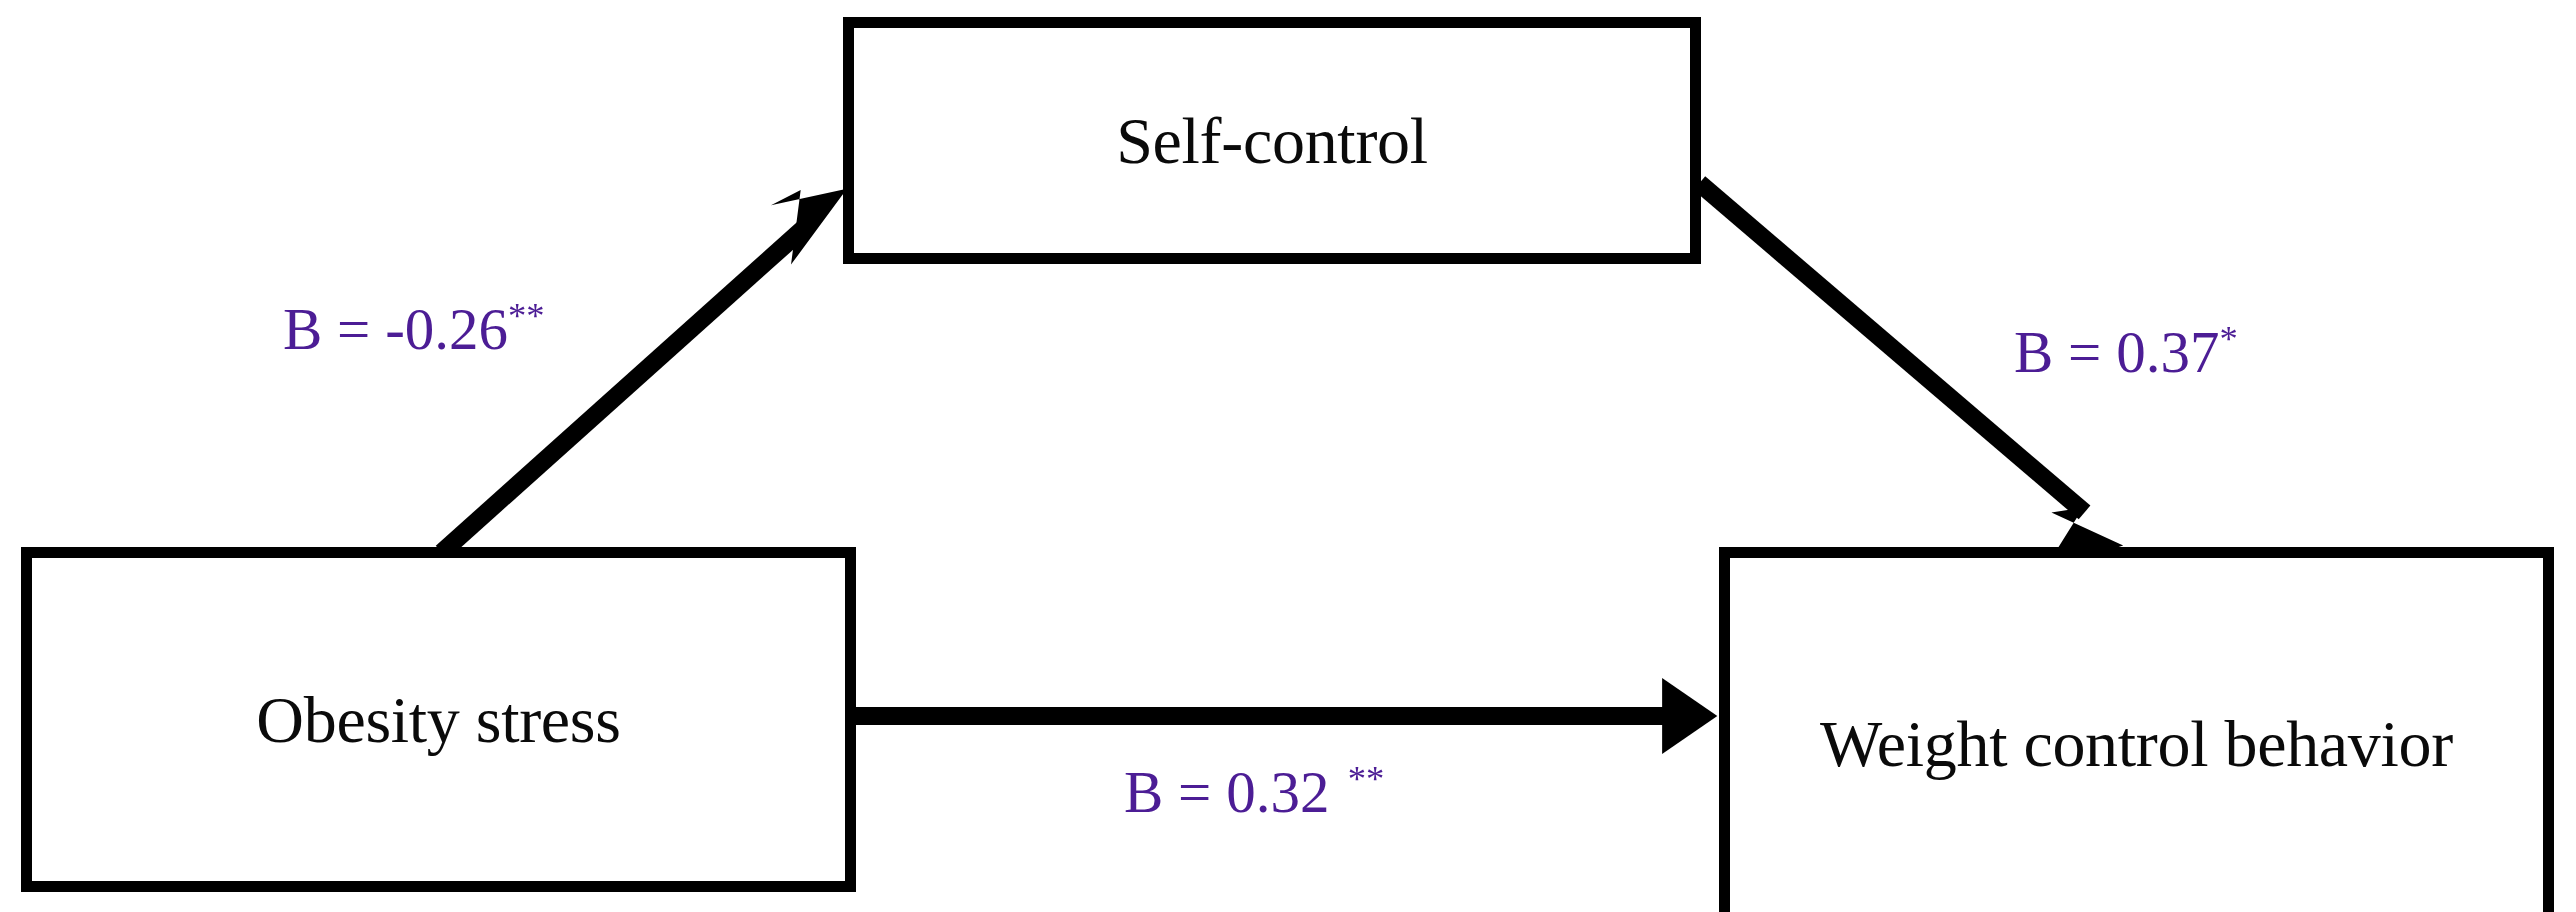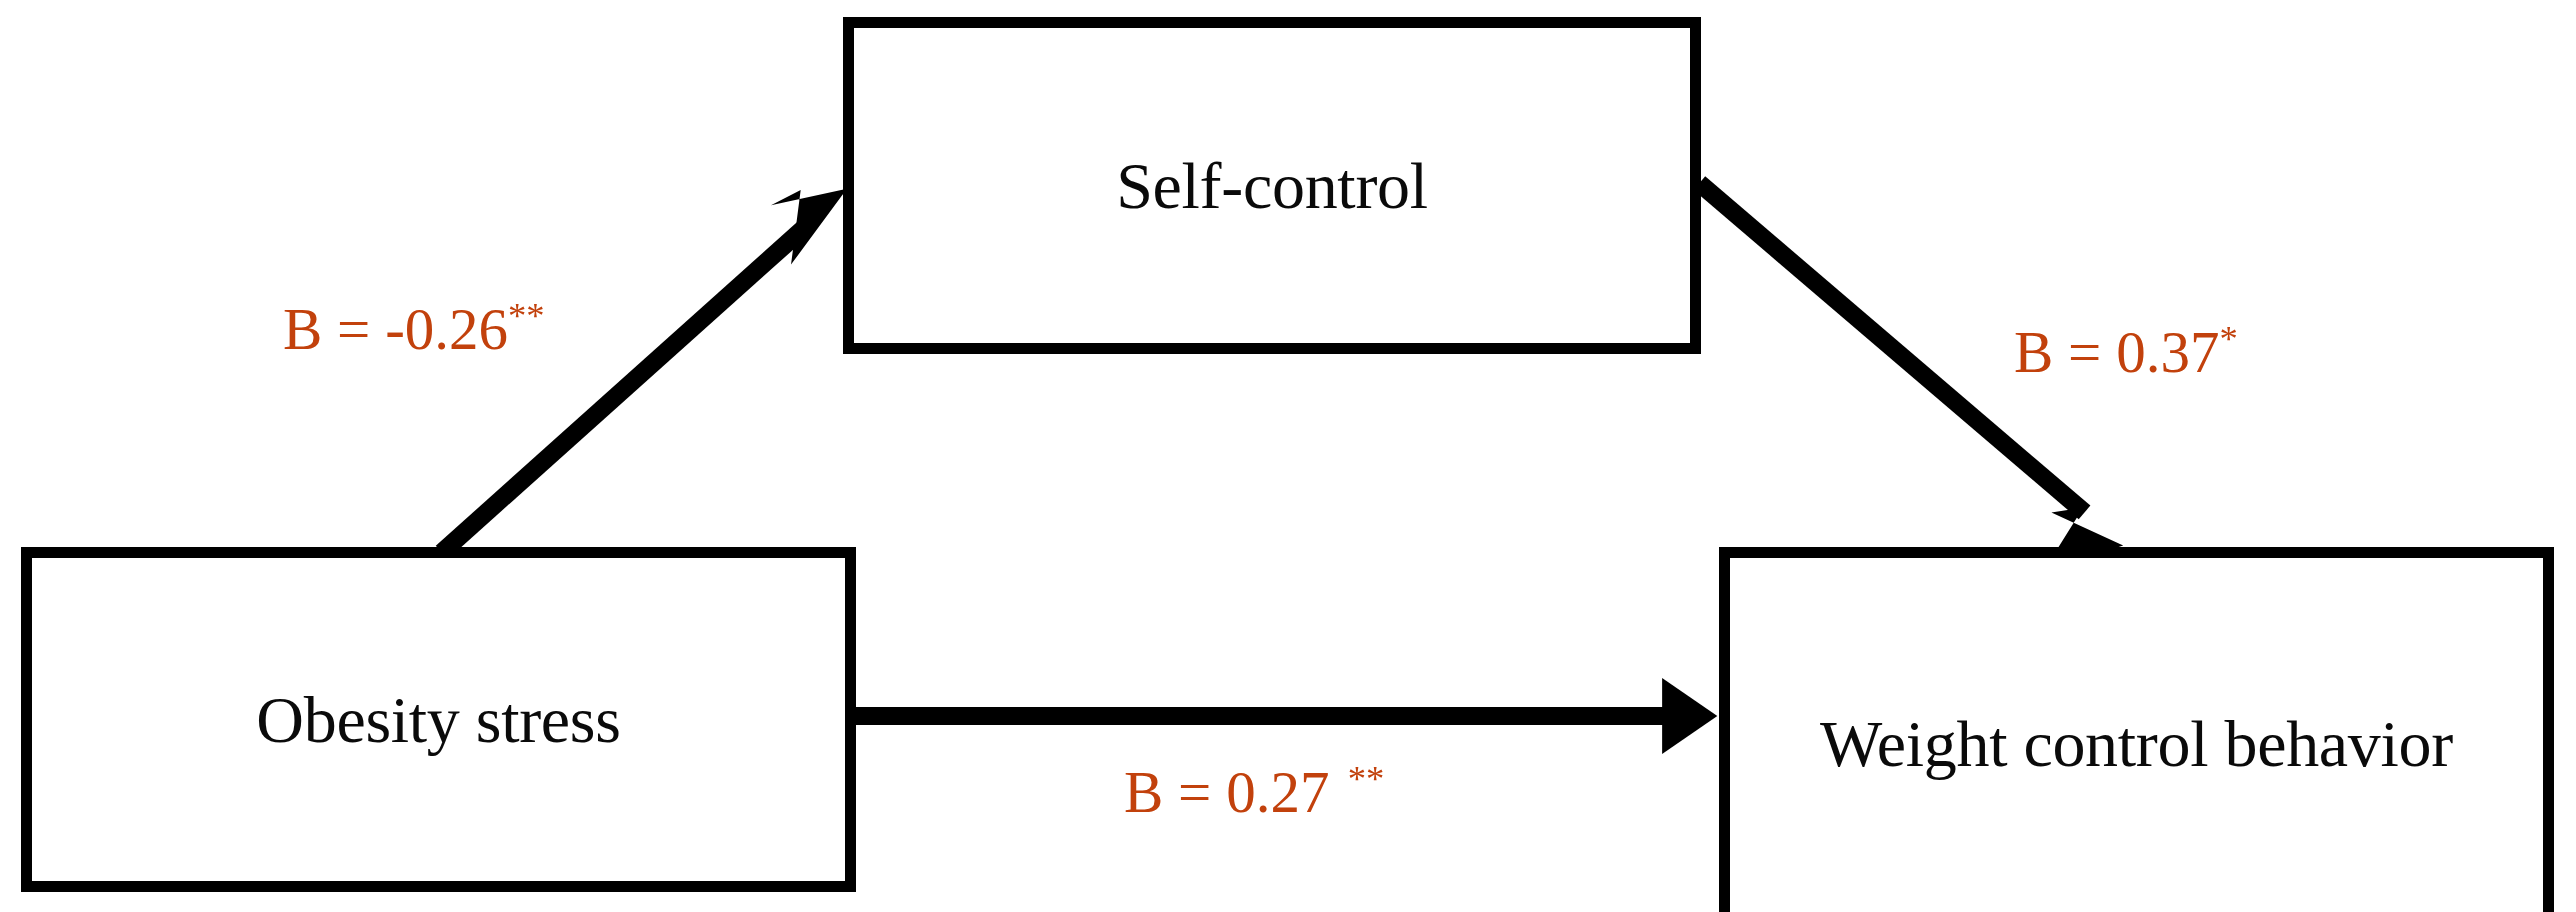--- a/index.html
+++ b/index.html
@@ -41,39 +41,39 @@
     font-size: 66px;
     line-height: 1.05;
     color: #0a0a0a;
     white-space: nowrap;
     letter-spacing: -0.3px;
   }
   #node-self-control {
     left: 843px;
     top: 17px;
     width: 858px;
-    height: 337px;
+    height: 247px;
   }
   #node-obesity-stress {
     left: 21px;
     top: 547px;
     width: 835px;
     height: 345px;
   }
   #node-weight-control {
     left: 1719px;
     top: 547px;
     width: 835px;
     height: 393px;
   }
   .edge-label {
     position: absolute;
     font-family: "Liberation Serif", "DejaVu Serif", serif;
     font-size: 59px;
-    color: #c2410c;
+    color: #4c1d95;
     white-space: nowrap;
     z-index: 4;
   }
   .edge-label sup {
     font-size: 0.62em;
     vertical-align: super;
     line-height: 0;
   }
   #edge-label-a {
     left: 283px;
@@ -127,17 +127,17 @@
 
   <div class="edge-label" id="edge-label-a">
     <span><span>B = </span><span>-0.26</span></span><sup>**</sup>
   </div>
 
   <div class="edge-label" id="edge-label-b">
     <span><span>B = </span><span>0.37</span></span><sup>*</sup>
   </div>
 
   <div class="edge-label" id="edge-label-c">
-    <span><span>B = </span><span>0.27</span></span><span class="gap">&nbsp;</span><sup>**</sup>
+    <span><span>B = </span><span>0.32</span></span><span class="gap">&nbsp;</span><sup>**</sup>
   </div>
 
 </div>
 
 
 </body></html>

